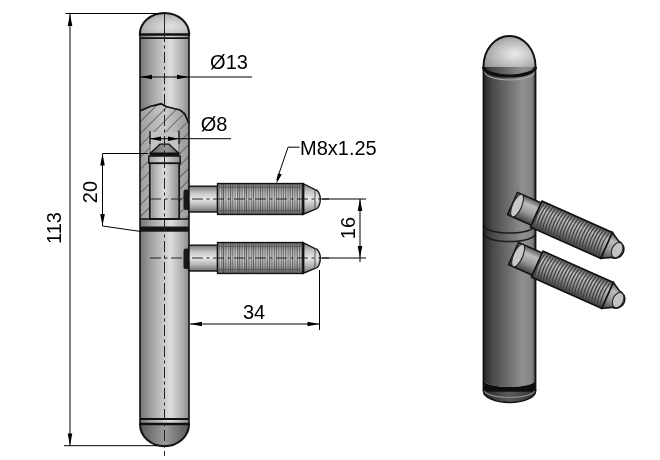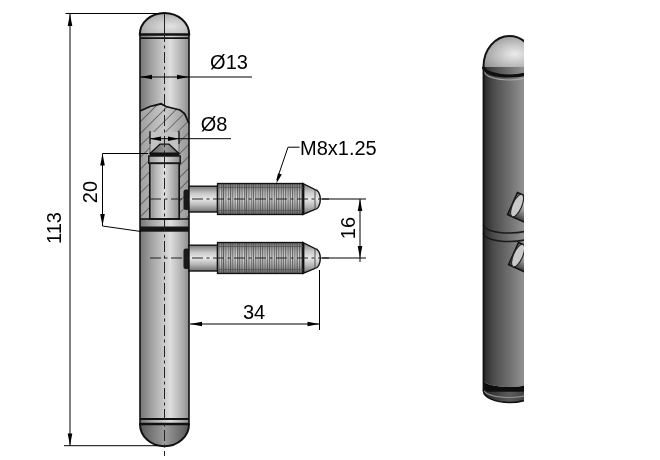--- a/index.html
+++ b/index.html
@@ -1,16 +1,16 @@
 <!DOCTYPE html>
 <html><head>
 <meta charset="utf-8">
 <style>
 html,body{margin:0;padding:0;background:#ffffff;}
-#wrap{width:524px;height:460px;position:relative;overflow:hidden;background:#ffffff;text-align:right;}
+#wrap{width:660px;height:460px;position:relative;overflow:hidden;background:#ffffff;text-align:right;}
 text{font-family:"Liberation Sans",sans-serif;fill:#000;}
 </style>
 </head>
 <body>
 <div id="wrap">
 <svg width="660" height="460" viewBox="0 0 660 460">
 <defs>
   <linearGradient id="gBody2d" x1="0" y1="0" x2="1" y2="0">
     <stop offset="0" stop-color="#757575"></stop>
     <stop offset="0.25" stop-color="#a5a5a5"></stop>

